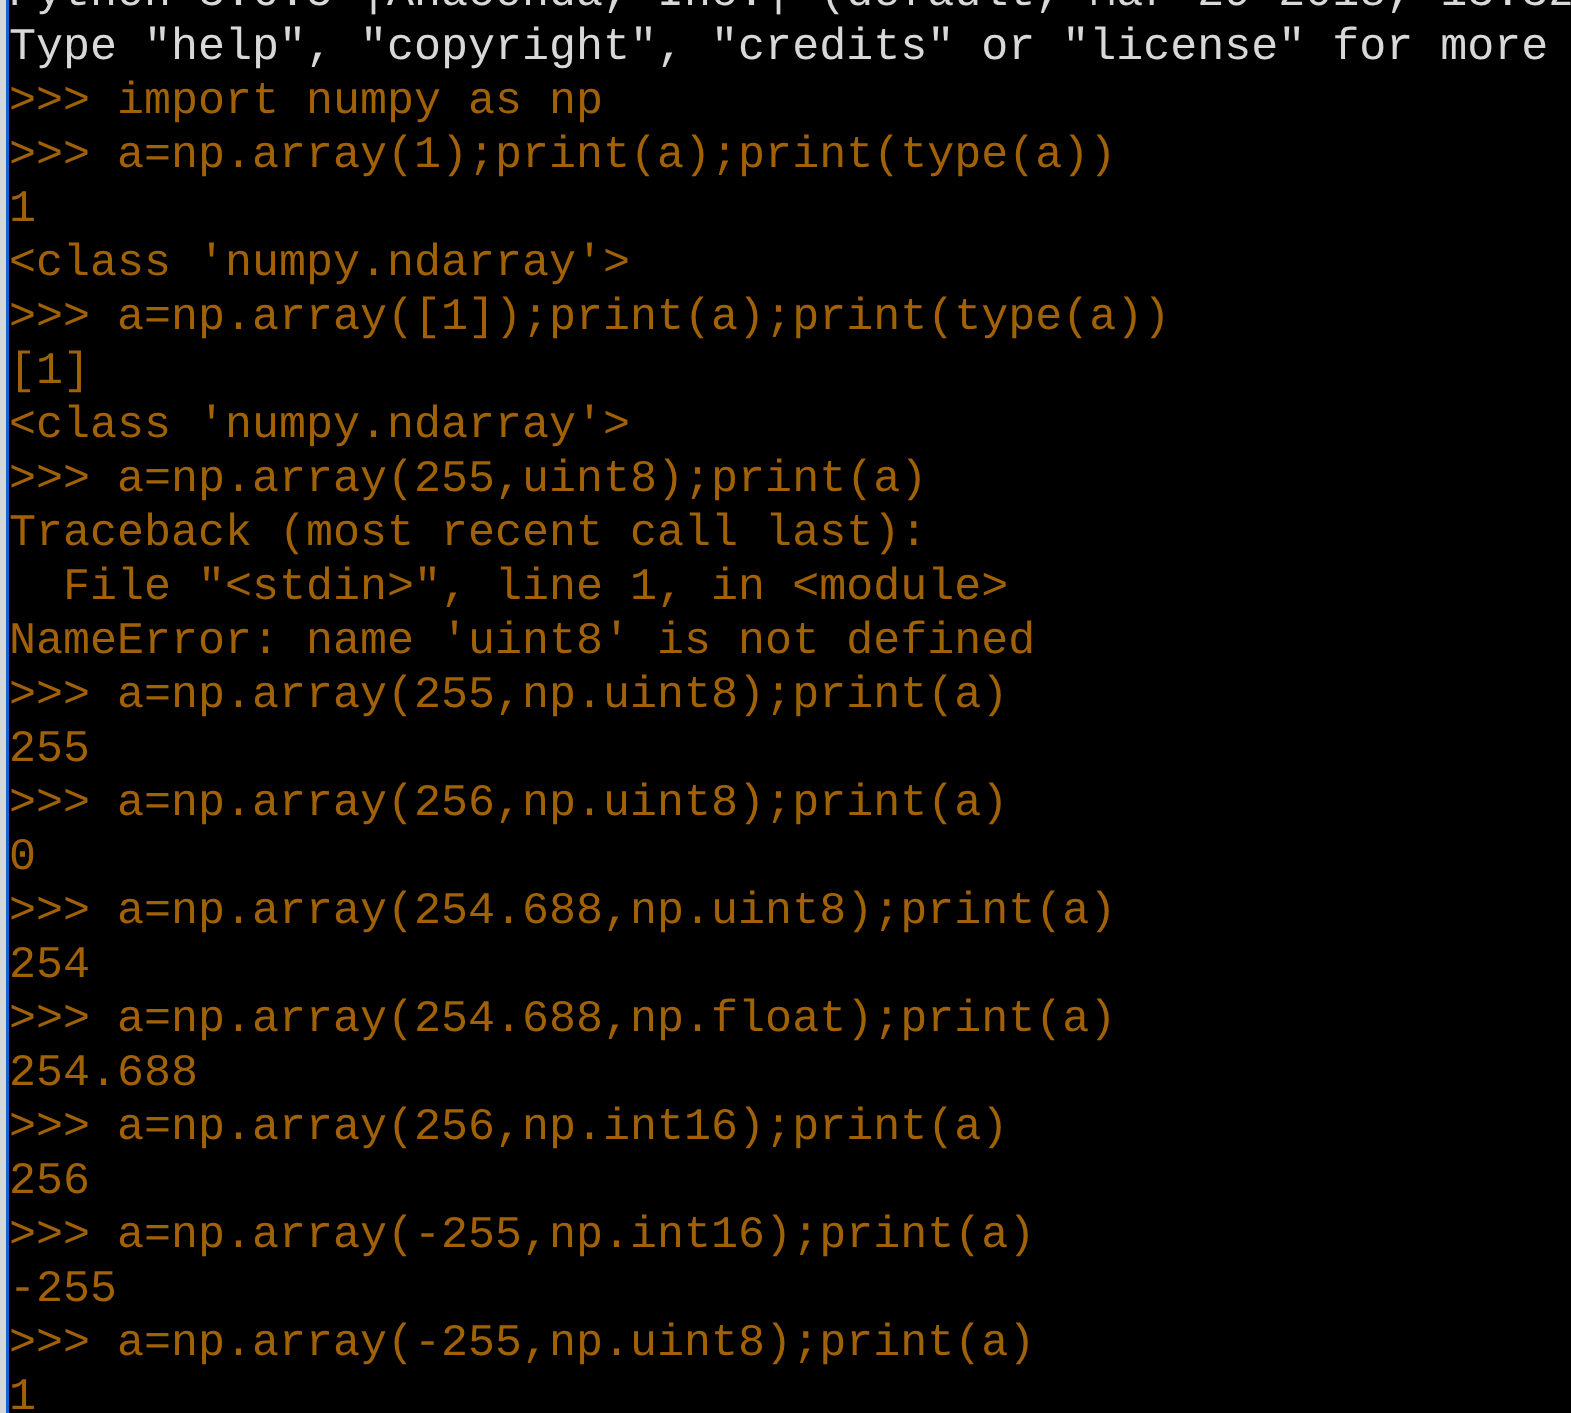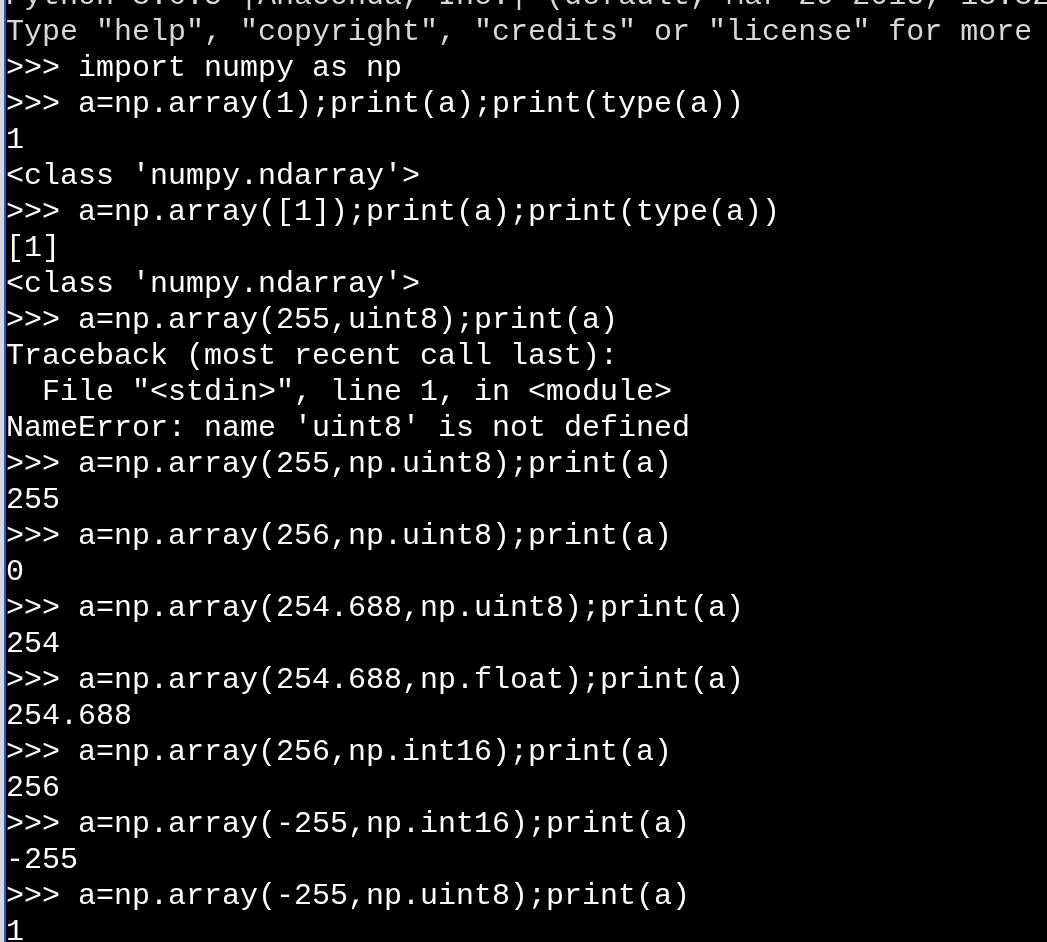--- a/index.html
+++ b/index.html
@@ -59,21 +59,21 @@
     font-size: 30px;
     line-height: 36px;
     letter-spacing: 0px;
     -webkit-font-smoothing: antialiased;
   }
 
   .console-line {
     display: block;
     height: 36px;
     white-space: pre;
-    color: #ffffff;
+    color: #a16207;
   }
 
   .console-line.banner {
     color: #d8d8d8;
   }
 </style>
 </head>
 <body>
 
 <div id="terminal-window">

